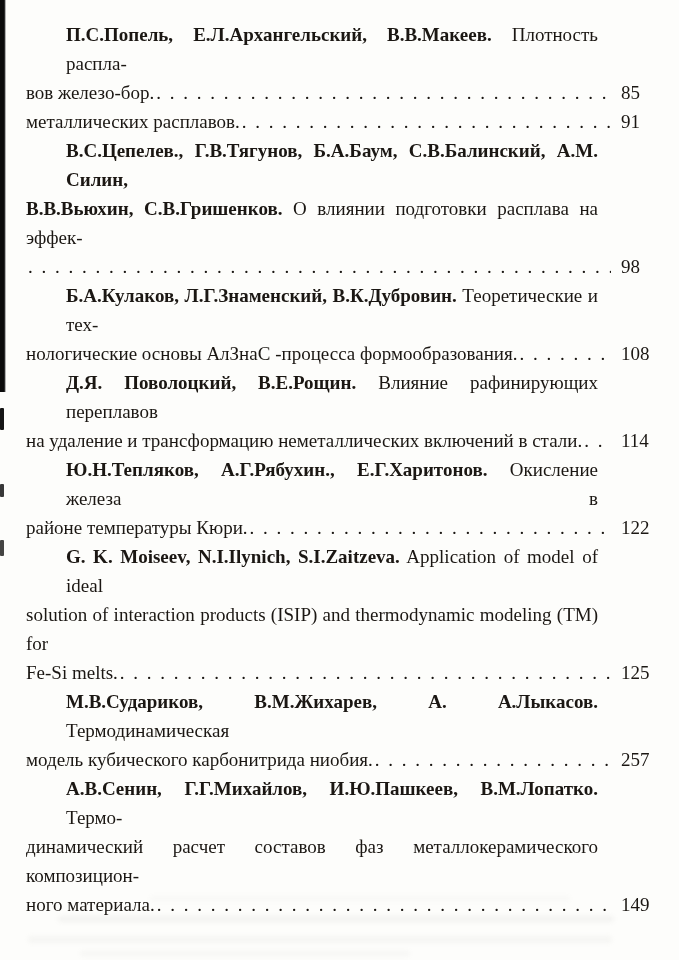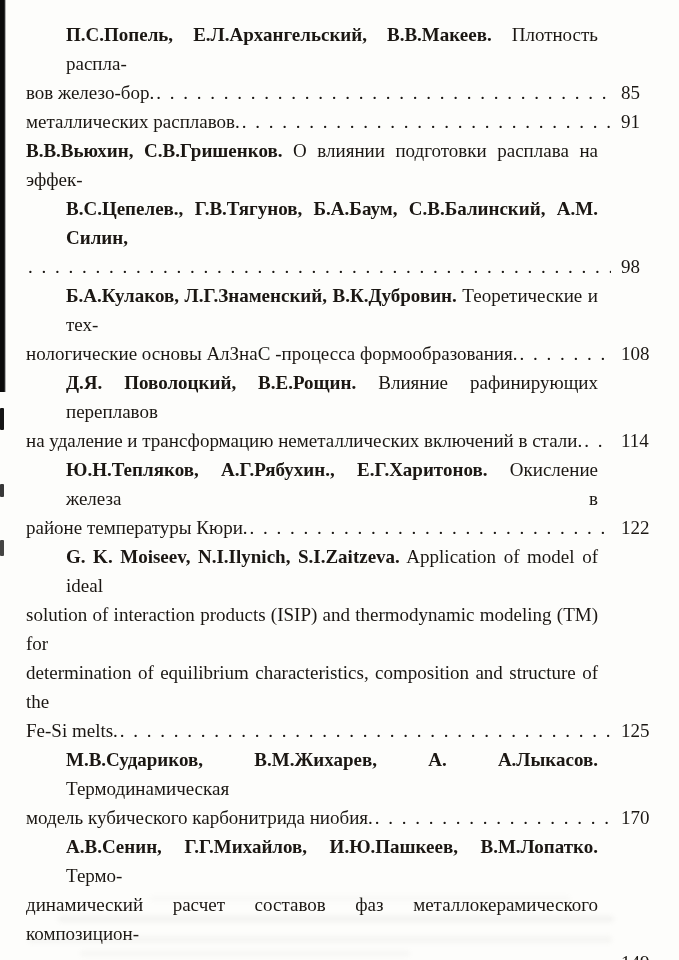--- a/index.html
+++ b/index.html
@@ -56,22 +56,22 @@
       </div>
     </div>
     <div>
       <div class="line pageline">
         <span class="t">металлических расплавов.</span>
         <span class="dots">. . . . . . . . . . . . . . . . . . . . . . . . . . . . . . . . . . . . . . . . . . . . . . . . . . . . . . . . . . . . </span>
         <span class="pg">91</span>
       </div>
     </div>
     <div>
+      <div class="line indent justify"><b>В.С.Цепелев., Г.В.Тягунов, Б.А.Баум, С.В.Балинский, А.М. Силин,</b></div>
       <div class="line justify"><b>В.В.Вьюхин, С.В.Гришенков.</b><span class="t"> О влиянии подготовки расплава на эффек-</span></div>
-      <div class="line indent justify"><b>В.С.Цепелев., Г.В.Тягунов, Б.А.Баум, С.В.Балинский, А.М. Силин,</b></div>
       <div class="line pageline">
         <span class="dots">. . . . . . . . . . . . . . . . . . . . . . . . . . . . . . . . . . . . . . . . . . . . . . . . . . . . . . . . . . . . </span>
         <span class="pg">98</span>
       </div>
     </div>
     <div>
       <div class="line indent justify"><b>Б.А.Кулаков, Л.Г.Знаменский, В.К.Дубровин.</b><span class="t"> Теоретические и тех-</span></div>
       <div class="line pageline">
         <span class="t">нологические основы АлЗнаС -процесса формообразования.</span>
         <span class="dots">. . . . . . . . . . . . . . . . . . . . . . . . . . . . . . . . . . . . . . . . . . . . . . . . . . . . . . . . . . . . </span>
@@ -90,33 +90,32 @@
       <div class="line indent justify"><b>Ю.Н.Тепляков, А.Г.Рябухин., Е.Г.Харитонов.</b><span class="t"> Окисление железа в</span></div>
       <div class="line pageline">
         <span class="t">районе температуры Кюри.</span>
         <span class="dots">. . . . . . . . . . . . . . . . . . . . . . . . . . . . . . . . . . . . . . . . . . . . . . . . . . . . . . . . . . . . </span>
         <span class="pg">122</span>
       </div>
     </div>
     <div>
       <div class="line indent justify"><b>G. K. Moiseev, N.I.Ilynich, S.I.Zaitzeva.</b><span class="t"> Application of model of ideal</span></div>
       <div class="line justify"><span class="t">solution of interaction products (ISIP) and thermodynamic modeling (TM) for</span></div>
-      <div class="line justify"><span class="t">determination of equilibrium characteristics, composition and structure of the</span></div>
       <div class="line pageline">
         <span class="t">Fe-Si melts.</span>
         <span class="dots">. . . . . . . . . . . . . . . . . . . . . . . . . . . . . . . . . . . . . . . . . . . . . . . . . . . . . . . . . . . . </span>
         <span class="pg">125</span>
       </div>
     </div>
     <div>
       <div class="line indent justify"><b>М.В.Судариков, В.М.Жихарев, А. А.Лыкасов.</b><span class="t"> Термодинамическая</span></div>
       <div class="line pageline">
         <span class="t">модель кубического карбонитрида ниобия.</span>
         <span class="dots">. . . . . . . . . . . . . . . . . . . . . . . . . . . . . . . . . . . . . . . . . . . . . . . . . . . . . . . . . . . . </span>
-        <span class="pg">170</span>
+        <span class="pg">257</span>
       </div>
     </div>
     <div>
       <div class="line indent justify"><b>А.В.Сенин, Г.Г.Михайлов, И.Ю.Пашкеев, В.М.Лопатко.</b><span class="t"> Термо-</span></div>
       <div class="line justify"><span class="t">динамический расчет составов фаз металлокерамического композицион-</span></div>
       <div class="line pageline">
         <span class="t">ного материала.</span>
         <span class="dots">. . . . . . . . . . . . . . . . . . . . . . . . . . . . . . . . . . . . . . . . . . . . . . . . . . . . . . . . . . . . </span>
         <span class="pg">149</span>
       </div>

